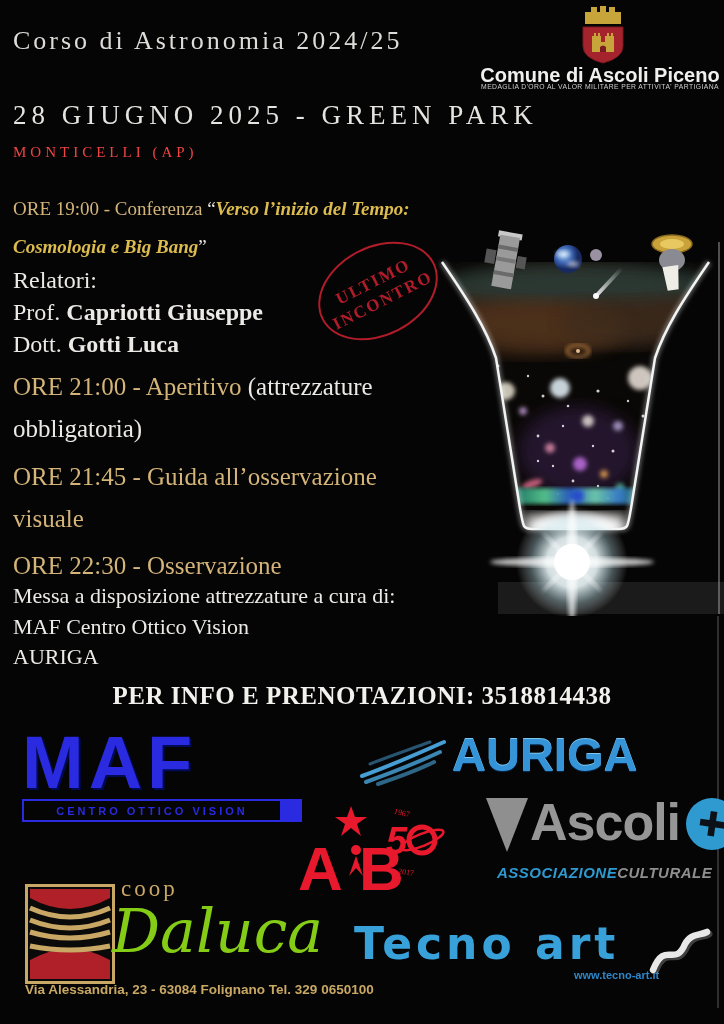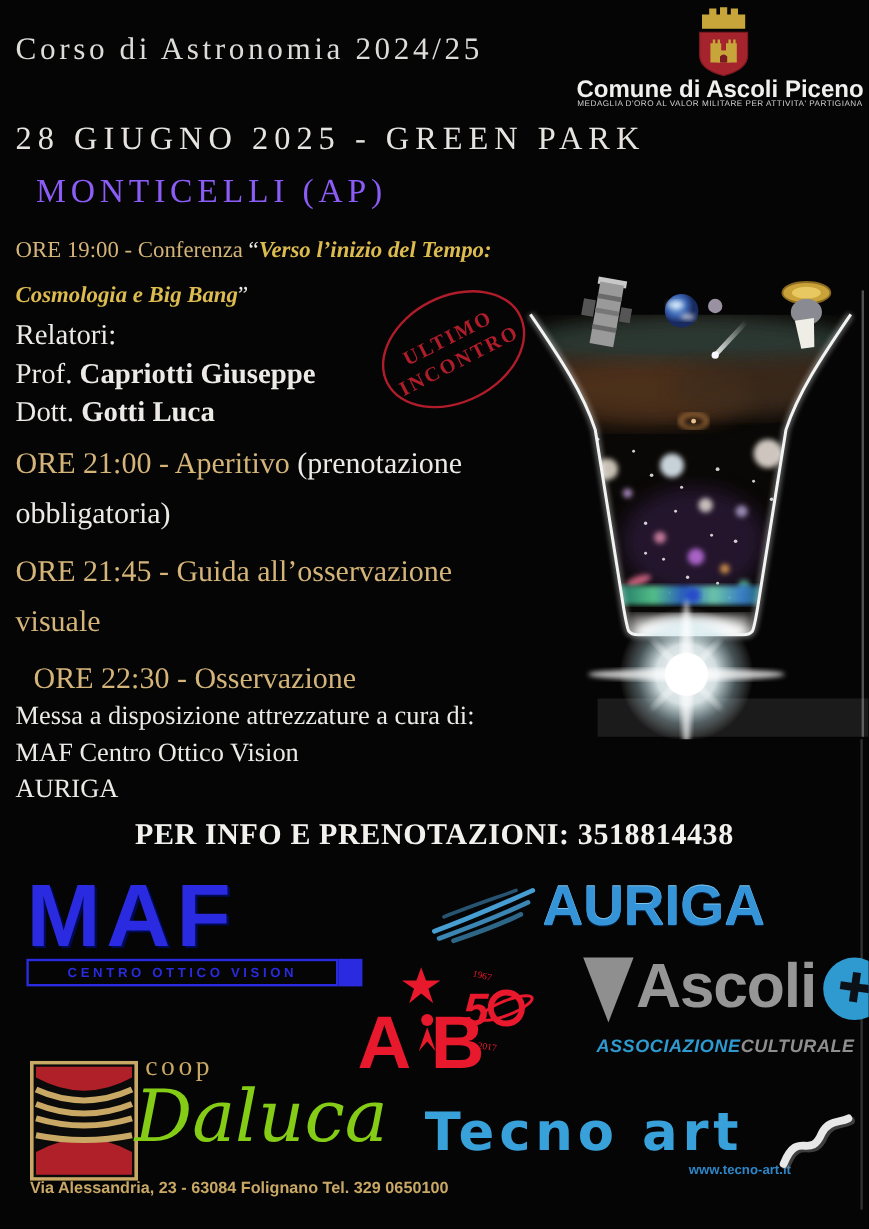--- a/index.html
+++ b/index.html
@@ -6,33 +6,33 @@
   .poster{position:relative;width:724px;height:1024px;background:#050505;overflow:hidden;
           font-family:"Liberation Serif",serif;}
   .abs{position:absolute;}
   .sans{font-family:"Liberation Sans",sans-serif;}
 
   .title{left:13px;top:26px;font-size:26px;letter-spacing:3px;color:#dddcd8;}
   .comune-name{left:478px;top:64px;width:244px;text-align:center;font-size:20px;font-weight:bold;color:#f0f0ee;}
   .medal-line{left:478px;top:83px;width:244px;text-align:center;font-size:6.8px;letter-spacing:.4px;color:#cfcfcf;}
 
   .date-line{left:13px;top:100px;font-size:27px;letter-spacing:5px;color:#e6e4e0;}
-  .loc-line{left:30px;top:144px;font-size:28px;letter-spacing:4px;color:#8b5cf6;}
+  .loc-line{left:13px;top:144px;font-size:15px;letter-spacing:4px;color:#ef4444;}
 
   .gold{color:#d4b478;}
   .bright{color:#ddbc4f;font-weight:bold;font-style:italic;}
   .white{color:#eceae6;}
   .conf{left:13px;top:190px;font-size:19px;line-height:38px;z-index:3;}
   .relatori{left:13px;top:264px;font-size:24px;line-height:32px;color:#eceae6;z-index:3;}
   .relatori b{font-weight:bold;}
 
   .sched{font-size:25px;line-height:42px;z-index:3;}
   .sched-ap{left:13px;top:366px;}
   .sched-gu{left:13px;top:456px;}
-  .sched-os{left:28px;top:545px;}
+  .sched-os{left:13px;top:545px;}
 
   .equip{left:13px;top:581px;font-size:22px;line-height:30.5px;color:#eceae6;z-index:3;}
   .equip b{font-weight:normal;}
 
   .infoline{left:0;top:682px;width:668px;text-align:center;padding-left:56px;box-sizing:border-box;
             font-size:25px;font-weight:bold;color:#f2f1ee;letter-spacing:.5px;z-index:3;}
 
   .stamp{left:315px;top:246px;width:122px;height:86px;border:2.5px solid #bf1f2e;border-radius:50%;
          transform:rotate(-27deg);display:flex;flex-direction:column;align-items:center;justify-content:center;
          color:#bf1f2e;font-weight:bold;font-size:17px;letter-spacing:2px;line-height:21px;z-index:4;opacity:.92;}
@@ -240,21 +240,21 @@
     <div><span>Prof. </span><b>Capriotti Giuseppe</b></div>
     <div><span>Dott. </span><b>Gotti Luca</b></div>
   </div>
 
   <div class="abs stamp">
     <span>ULTIMO</span>
     <span>INCONTRO</span>
   </div>
 
   <div class="abs sched sched-ap">
-    <div><span class="gold">ORE 21:00 - Aperitivo </span><span class="white">(prenotazione</span></div>
+    <div><span class="gold">ORE 21:00 - Aperitivo </span><span class="white">(attrezzature</span></div>
     <div><span class="white">obbligatoria)</span></div>
   </div>
   <div class="abs sched sched-gu gold">
     <div>ORE 21:45 - Guida all’osservazione</div>
     <div>visuale</div>
   </div>
   <div class="abs sched sched-os gold">
     <div>ORE 22:30 - Osservazione</div>
   </div>
 

